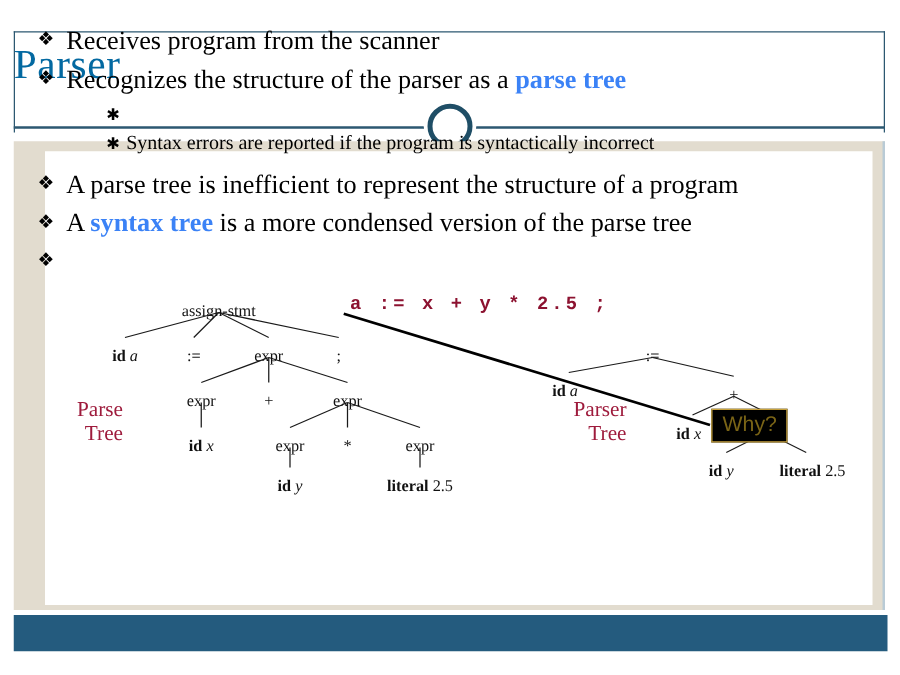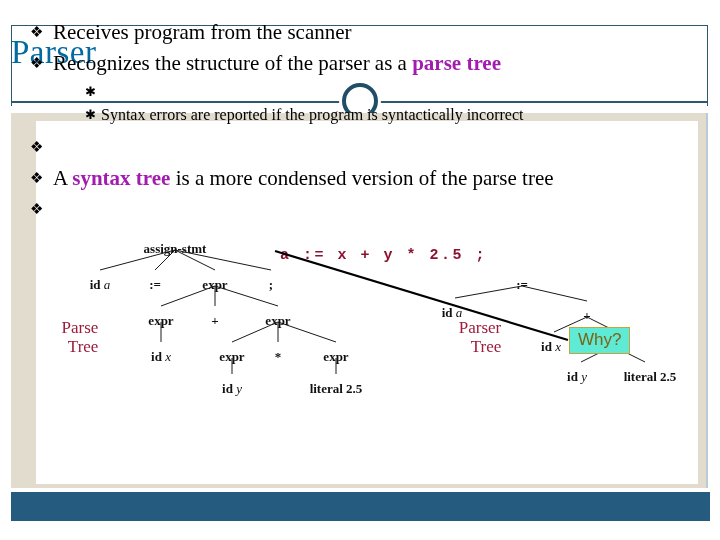--- a/index.html
+++ b/index.html
@@ -81,28 +81,28 @@
     font-size:16px;line-height:23px;color:#000000;
     margin-left:55px;
     white-space:nowrap;
   }
   .b2 .mark{
     width:16px;flex:0 0 16px;
     font-size:13px;color:#000;
     line-height:23px;
   }
   .b-gap{height:7px;}
-  .hl{color:#a21caf;font-weight:bold;}
+  .hl{color:#3b82f6;font-weight:bold;}
 
   
   .why-box{
     position:absolute;left:569px;top:327px;
     padding:1px 8px 3px 8px;
     border:1px solid #c8a23c;
-    background:#5eead4;
+    background:#000000;
     color:#7a6416;
     font-family:"Liberation Sans", sans-serif;
     font-size:17px;
     line-height:21px;
     font-weight:normal;
     z-index:7;
   }
   .annot-line{
     position:absolute;left:0;top:0;width:720px;height:540px;
     pointer-events:none;z-index:6;
@@ -116,21 +116,21 @@
     position:absolute;
     font-family:"Liberation Serif", serif;
     font-size:13px;
     color:#111;
     white-space:nowrap;
     transform:translateX(-50%);
     line-height:14px;
   }
   .node.bld{font-weight:bold;}
   .node .it{font-style:italic;font-weight:normal;}
-  .node .rg{font-weight:bold;}
+  .node .rg{font-weight:normal;}
   .treelabel{
     position:absolute;
     font-family:"Liberation Serif", serif;
     font-size:17px;
     color:#9e1b3c;
     text-align:right;
     line-height:19px;
     transform:translateX(-50%);
   }
   .codeline{
@@ -177,20 +177,21 @@
       <div class="b2">
         <span class="mark">✱</span>
       </div>
       <div class="b2">
         <span class="mark">✱</span>
         <span><span>Syntax errors are reported if the program is syntactically incorrect</span></span>
       </div>
       <div class="b-gap"></div>
       <div class="b1">
         <span class="mark">❖</span>
+        <span><span>A parse tree is inefficient to represent the structure of a program</span></span>
       </div>
       <div class="b1">
         <span class="mark">❖</span>
         <span><span>A </span><span class="hl">syntax tree</span><span> is a more condensed version of the parse tree</span></span>
       </div>
       <div class="b1">
         <span class="mark">❖</span>
       </div>
     </div>
 
@@ -209,21 +210,21 @@
         <line x1="253" y1="92" x2="311" y2="112" stroke="#1a1a1a" stroke-width="1"></line>
         <line x1="207" y1="128" x2="207" y2="144" stroke="#1a1a1a" stroke-width="1"></line>
         <line x1="311" y1="128" x2="311" y2="144" stroke="#1a1a1a" stroke-width="1"></line>
         <line x1="497" y1="56" x2="430" y2="68" stroke="#1a1a1a" stroke-width="1"></line>
         <line x1="497" y1="56" x2="562" y2="71" stroke="#1a1a1a" stroke-width="1"></line>
         <line x1="562" y1="87" x2="529" y2="102" stroke="#1a1a1a" stroke-width="1"></line>
         <line x1="562" y1="87" x2="588" y2="100" stroke="#1a1a1a" stroke-width="1"></line>
         <line x1="588" y1="116" x2="556" y2="132" stroke="#1a1a1a" stroke-width="1"></line>
         <line x1="588" y1="116" x2="620" y2="132" stroke="#1a1a1a" stroke-width="1"></line>
       </svg>
-    <div class="codeline" style="left:255px;top:5px;margin-top:12px;">a := x + y * 2.5 ;</div>
+    <div class="codeline" style="left:255px;top:5px;">a := x + y * 2.5 ;</div>
     <div class="treelabel" style="left:55px;top:88px;">
       <div>Parse</div>
       <div>Tree</div>
     </div>
     <div class="treelabel" style="left:455px;top:88px;">
       <div>Parser</div>
       <div>Tree</div>
     </div>
   <div class="node" style="left: 150px; top: 12px;"><span class="rg">assign-stmt</span></div>
       <div class="node bld" style="left: 75px; top: 48px;">id <span class="it">a</span></div>

